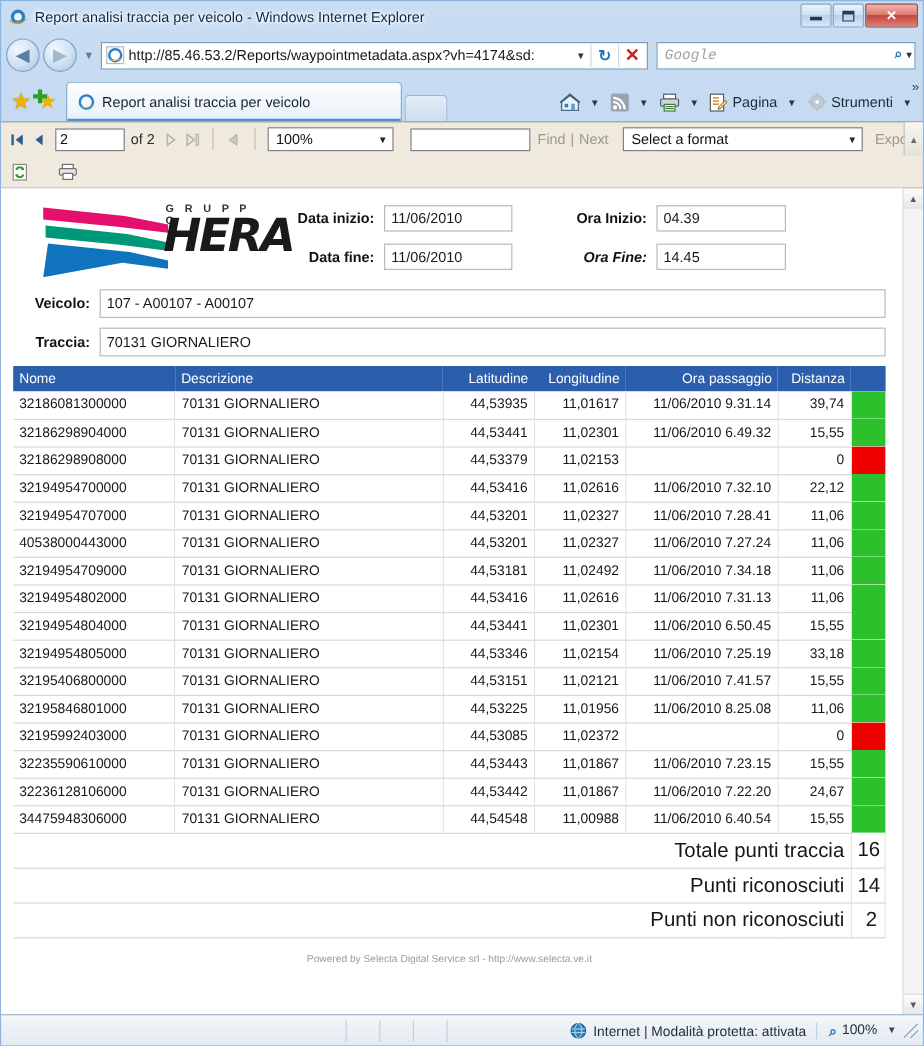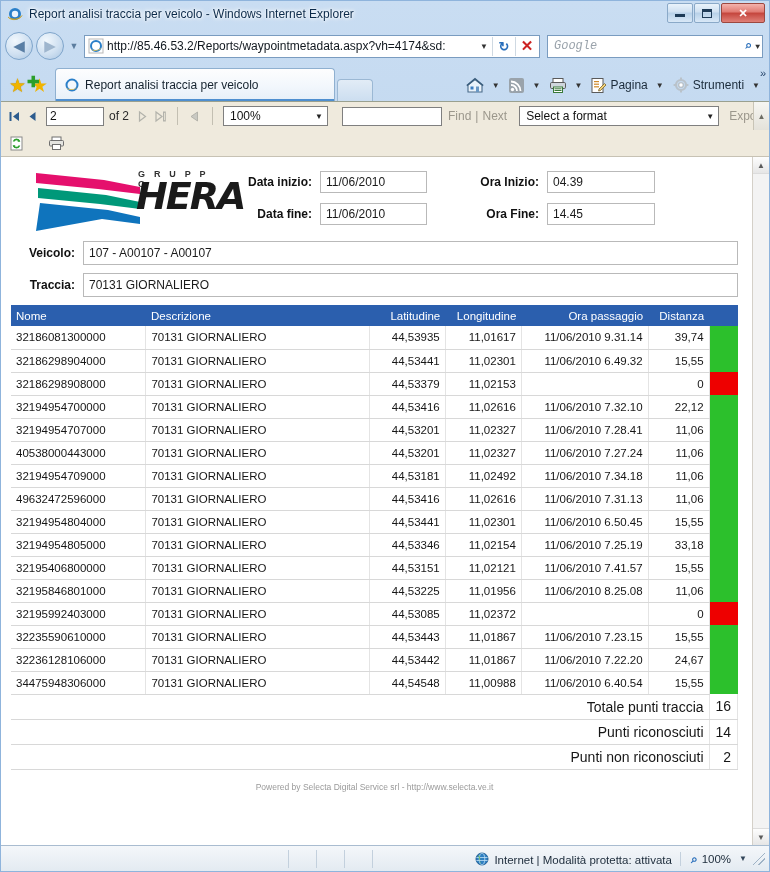--- a/index.html
+++ b/index.html
@@ -238,21 +238,21 @@
     font-size:11.5px;color:#161616;
     padding:4px 5px;height:23px;
     border-bottom:1px solid #d8d8d8;
     border-right:1px solid #e4e4e4;
     white-space:nowrap;overflow:hidden;
   }
   table.grid td.num { text-align:right; }
   table.grid td.statuscell { padding:0;border-right:none;border-bottom:none; }
   .statusbox { width:100%;height:23px;display:block; }
   table.grid tr.sumrow td {
-    text-align:right;font-size:14px;border-right:1px solid #e4e4e4;
+    text-align:right;font-size:17px;border-right:1px solid #e4e4e4;
   }
   table.grid tr.sumrow td.val { text-align:right;padding-right:6px; }
   .poweredby {
     text-align:center;font-size:8.5px;color:#9a9a9a;margin-top:12px;
   }
 
   
   #statusbar {
     height:26px;flex:none;
     background:linear-gradient(to bottom,#f4f7fa 0%, #e3eaf1 100%);
@@ -497,21 +497,21 @@
               <span class="flabel" style="width:88px;">Data fine:</span>
               <span class="fbox w110">11/06/2010</span>
             </div>
           </div>
           <div class="fieldcol" style="margin-left:40px;">
             <div class="fieldrow">
               <span class="flabel" style="width:72px;">Ora Inizio:</span>
               <span class="fbox w110b">04.39</span>
             </div>
             <div class="fieldrow">
-              <span class="flabel" style="width:72px;">Ora Fine:</span>
+              <span class="flabel" style="width:72px;font-style:italic;">Ora Fine:</span>
               <span class="fbox w110b">14.45</span>
             </div>
           </div>
         </div>
       </div>
 
       <div class="wide-rows">
         <div class="widerow">
           <span class="flabel">Veicolo:</span>
           <span class="fbox">107 - A00107 - A00107</span>
@@ -616,21 +616,21 @@
                 <td>70131 GIORNALIERO</td>
                 <td class="num">44,53181</td>
                 <td class="num">11,02492</td>
                 <td class="num">11/06/2010 7.34.18</td>
                 <td class="num">11,06</td>
                 <td class="statuscell">
                   <span class="statusbox" style="background: rgb(44, 192, 44);"></span>
                 </td>
               </tr>
               <tr>
-                <td>49632472596000</td>
+                <td>32194954802000</td>
                 <td>70131 GIORNALIERO</td>
                 <td class="num">44,53416</td>
                 <td class="num">11,02616</td>
                 <td class="num">11/06/2010 7.31.13</td>
                 <td class="num">11,06</td>
                 <td class="statuscell">
                   <span class="statusbox" style="background: rgb(44, 192, 44);"></span>
                 </td>
               </tr>
               <tr>

